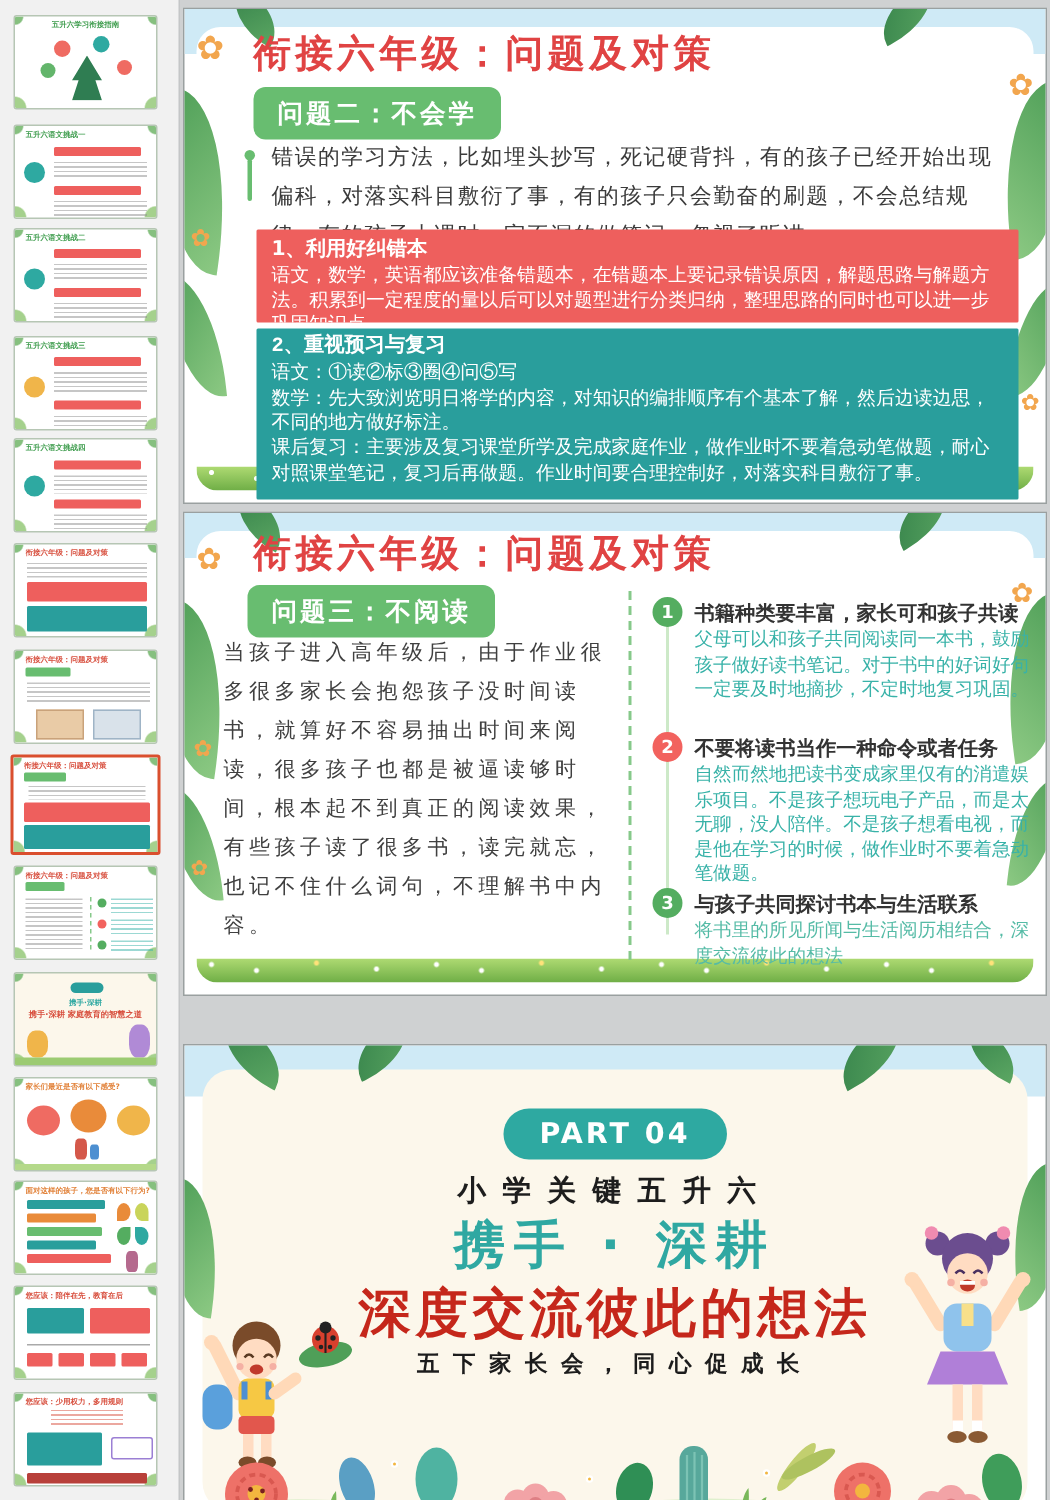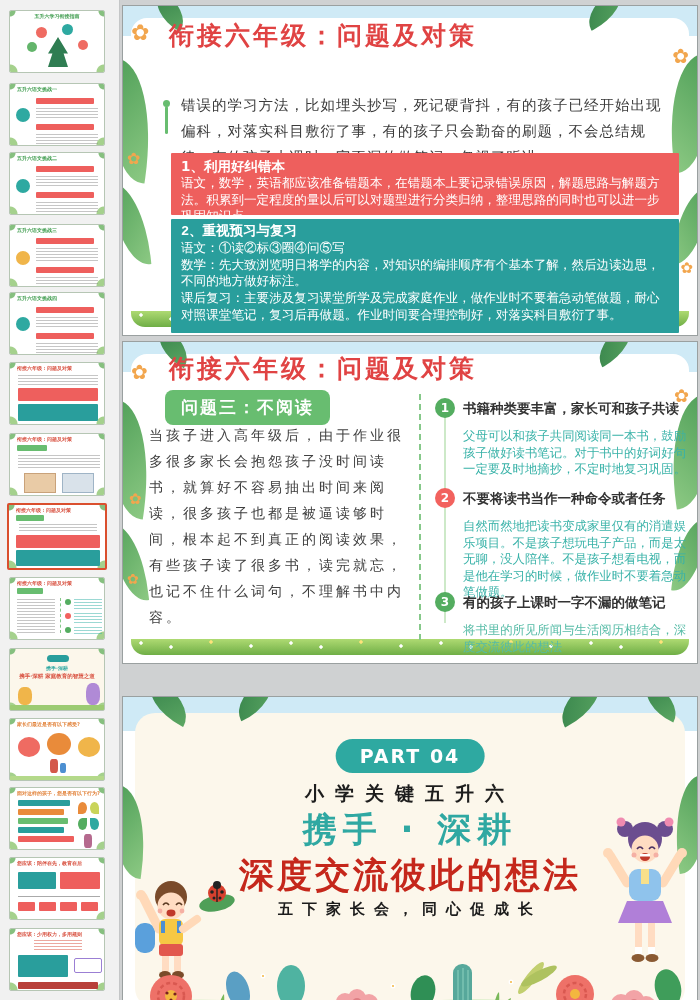--- a/index.html
+++ b/index.html
@@ -55,21 +55,21 @@
   .cbox.red{background:#ee5f5d;}
   .cbox.teal{background:#299e9c;font-family:Liberation Mono, monospace;}
   .cbox .bt{font-weight:bold;font-size:13.5px;line-height:1.35;}
   .cbox .bb{font-size:12.6px;line-height:1.32;}
   .para-left{position:absolute;font-size:14px;color:#404040;line-height:26px;letter-spacing:3px;}
   .divider{position:absolute;width:0;border-left:2px dashed #86c98a;}
   .connector{position:absolute;width:2px;background:#cde9c8;}
   .icircle{position:absolute;width:20px;height:20px;border-radius:50%;color:#fff;font-size:12px;font-weight:bold;text-align:center;line-height:20px;}
   .icircle.green{background:#54ad60}.icircle.red{background:#f2625e}
   .ihead{position:absolute;font-size:13.5px;color:#333;font-weight:600;white-space:nowrap;}
-  .ibody{position:absolute;font-size:12.4px;color:#38b2a8;line-height:1.34;margin-top:10px;}
+  .ibody{position:absolute;font-size:12.4px;color:#38b2a8;line-height:1.34;}
   .pill{position:absolute;left:50%;transform:translateX(-50%);background:#2ea9a1;color:#fff;font-size:19px;font-weight:bold;letter-spacing:2px;border-radius:17px;padding:6px 24px;}
   .p3-sub{position:absolute;left:0;right:0;text-align:center;font-size:19px;font-weight:bold;color:#1d1d1d;letter-spacing:11px;}
   .p3-teal{position:absolute;left:0;right:0;text-align:center;font-size:34px;font-weight:bold;color:#2fa8a2;letter-spacing:6px;}
   .p3-red{position:absolute;left:0;right:0;text-align:center;font-size:35px;font-weight:bold;color:#c5271b;letter-spacing:3px;}
   .p3-foot{position:absolute;left:0;right:0;text-align:center;font-size:15px;font-weight:600;color:#1c1c1c;letter-spacing:9px;}
   .svgdec{position:absolute;}
 </style>
 </head>
 <body>
 
@@ -232,20 +232,21 @@
     <div class="leaf mir" style="right:-16px;top:50px;width:46px;height:115px;transform:rotate(-8deg)"></div>
     <div class="leaf mir" style="right:-10px;top:180px;width:32px;height:80px;transform:rotate(6deg)"></div>
     <div class="grass cornerL"></div>
     <div class="grass cornerR"></div>
     <div class="flower" style="left:8px;top:16px;font-size:22px"></div>
     <div class="flower" style="left:4px;top:145px;font-size:16px"></div>
     <div class="flower" style="right:8px;top:40px;font-size:20px"></div>
     <div class="flower" style="right:4px;top:255px;font-size:15px"></div>
 
     <div class="s-title" style="left:46px;top:13px">衔接六年级：问题及对策</div>
+    <div class="chip" style="left:46px;top:52px">问题二：不会学</div>
     <div class="accent" style="left:42px;top:100px;height:28px"></div>
     <div class="intro" style="left:58px;top:86px;width:494px">错误的学习方法，比如埋头抄写，死记硬背抖，有的孩子已经开始出现偏科，对落实科目敷衍了事，有的孩子只会勤奋的刷题，不会总结规律，有的孩子上课时一字不漏的做笔记，忽视了听讲……</div>
 
     <div class="cbox red" style="left:48px;top:147px;width:508px;height:62px">
       <div class="bt">1、利用好纠错本</div>
       <div class="bb">语文，数学，英语都应该准备错题本，在错题本上要记录错误原因，解题思路与解题方法。积累到一定程度的量以后可以对题型进行分类归纳，整理思路的同时也可以进一步巩固知识点。</div>
     </div>
 
     <div class="cbox teal" style="left:48px;top:213px;width:508px;height:114px">
       <div class="bt">2、重视预习与复习</div>
@@ -279,21 +280,21 @@
 
     <div class="icircle green" style="left:312px;top:56px">1</div>
     <div class="ihead" style="left:340px;top:58px">书籍种类要丰富，家长可和孩子共读</div>
     <div class="ibody" style="left:340px;top:76px;width:228px">父母可以和孩子共同阅读同一本书，鼓励孩子做好读书笔记。对于书中的好词好句一定要及时地摘抄，不定时地复习巩固。</div>
 
     <div class="icircle red" style="left:312px;top:146px">2</div>
     <div class="ihead" style="left:340px;top:148px">不要将读书当作一种命令或者任务</div>
     <div class="ibody" style="left:340px;top:166px;width:228px">自然而然地把读书变成家里仅有的消遣娱乐项目。不是孩子想玩电子产品，而是太无聊，没人陪伴。不是孩子想看电视，而是他在学习的时候，做作业时不要着急动笔做题。</div>
 
     <div class="icircle green" style="left:312px;top:250px">3</div>
-    <div class="ihead" style="left:340px;top:252px">有的孩子上课时一字不漏的做笔记</div>
+    <div class="ihead" style="left:340px;top:252px">与孩子共同探讨书本与生活联系</div>
     <div class="ibody" style="left:340px;top:270px;width:228px;color:#55bba6">将书里的所见所闻与生活阅历相结合，深度交流彼此的想法</div>
   </div>
 
   <div class="slide" id="slide3">
     <div class="sky" style="height:34px"></div>
     <div class="panel" style="top:16px;left:12px;right:12px;bottom:10px;border-radius:20px"></div>
     <div class="leaf dark" style="left:20px;top:-10px;width:50px;height:30px;transform:rotate(28deg)"></div>
     <div class="leaf dark mir" style="left:110px;top:-12px;width:44px;height:28px;transform:rotate(-26deg)"></div>
     <div class="leaf dark mir" style="right:90px;top:-10px;width:52px;height:30px;transform:rotate(-28deg)"></div>
     <div class="leaf dark" style="right:16px;top:-8px;width:40px;height:26px;transform:rotate(26deg)"></div>

